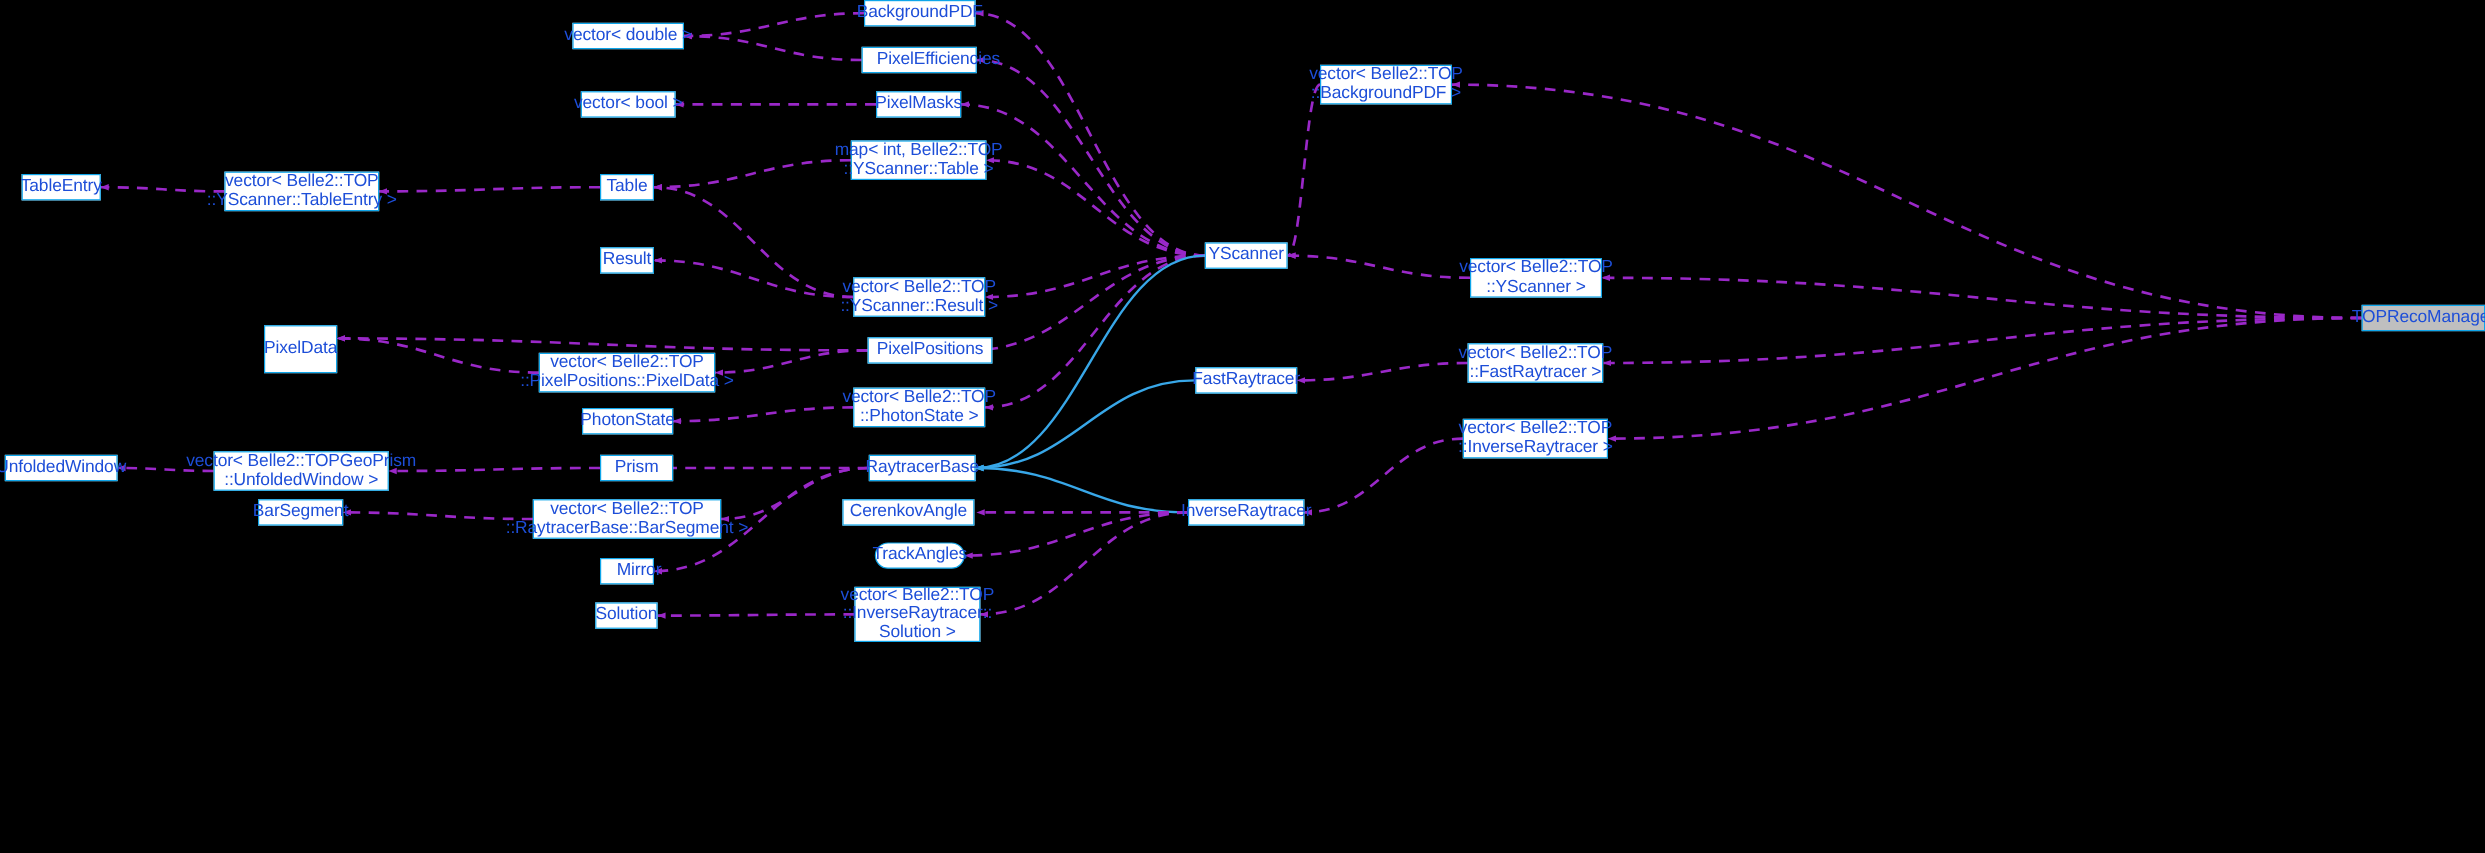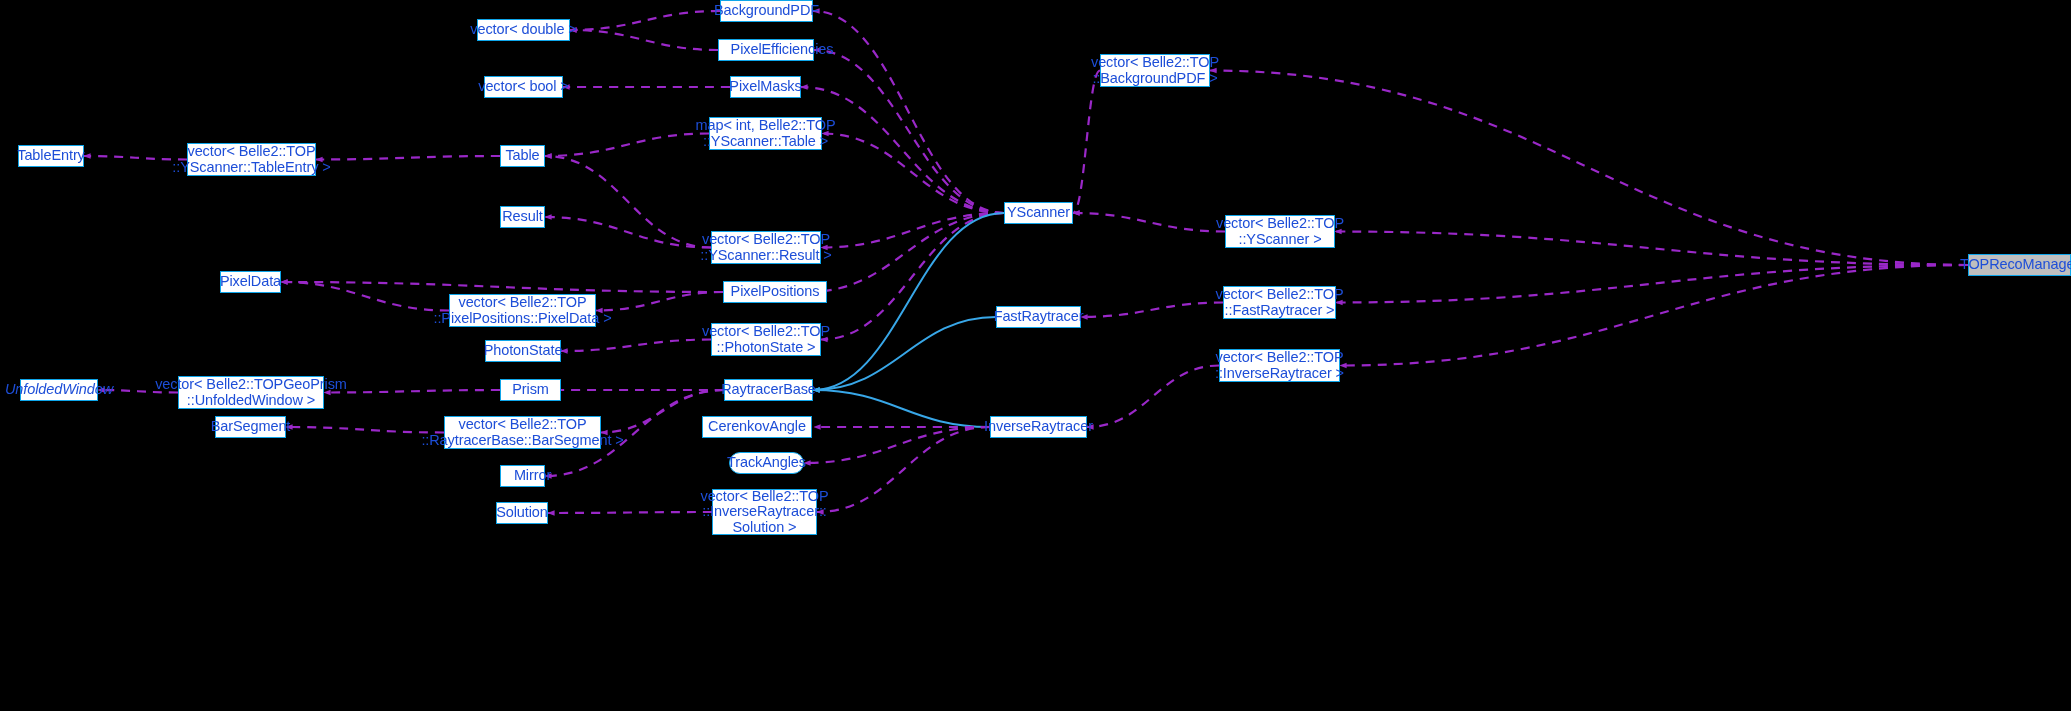--- a/index.html
+++ b/index.html
@@ -95,24 +95,24 @@
       <path d="M 1223 302.5 C 1159.1 302.5, 1144.9 317, 1081 317" fill="none" stroke="#9a28c8" stroke-width="2.2" stroke-dasharray="9,7" marker-end="url(#arrow-usage)"></path>
       <path d="M 1219 365.5 C 1159.6 365.5, 1146.4 427, 1087 427" fill="none" stroke="#9a28c8" stroke-width="2.2" stroke-dasharray="9,7" marker-end="url(#arrow-usage)"></path>
       <path d="M 1968 265 C 1626.9 265, 1551.1 70.5, 1210 70.5" fill="none" stroke="#9a28c8" stroke-width="2.2" stroke-dasharray="9,7" marker-end="url(#arrow-usage)"></path>
       <path d="M 1968 265 C 1683.15 265, 1619.85 231.5, 1335 231.5" fill="none" stroke="#9a28c8" stroke-width="2.2" stroke-dasharray="9,7" marker-end="url(#arrow-usage)"></path>
       <path d="M 1968 265 C 1683.6 265, 1620.4 302.5, 1336 302.5" fill="none" stroke="#9a28c8" stroke-width="2.2" stroke-dasharray="9,7" marker-end="url(#arrow-usage)"></path>
       <path d="M 1968 265 C 1685.4 265, 1622.6 365.5, 1340 365.5" fill="none" stroke="#9a28c8" stroke-width="2.2" stroke-dasharray="9,7" marker-end="url(#arrow-usage)"></path>
     </svg>
 <div class="node" style="left: 18px; top: 145px; width: 66px; height: 22px;">TableEntry</div>
     <div class="node" style="left: 187px; top: 143px; width: 129px; height: 33px;">vector&lt; Belle2::TOP
 ::YScanner::TableEntry &gt;</div>
-    <div class="node" style="left: 20px; top: 379px; width: 78px; height: 22px; font-style: italic;">UnfoldedWindow</div>
+    <div class="node" style="left: 4px; top: 379px; width: 94px; height: 22px;">UnfoldedWindow</div>
     <div class="node" style="left: 178px; top: 376px; width: 146px; height: 33px;">vector&lt; Belle2::TOPGeoPrism
 ::UnfoldedWindow &gt;</div>
-    <div class="node" style="left: 220px; top: 271px; width: 61px; height: 22px;">PixelData</div>
+    <div class="node" style="left: 220px; top: 271px; width: 61px; height: 40px;">PixelData</div>
     <div class="node" style="left: 215px; top: 416px; width: 71px; height: 22px;">BarSegment</div>
     <div class="node" style="left: 477px; top: 19px; width: 93px; height: 22px;">vector&lt; double &gt;</div>
     <div class="node" style="left: 484px; top: 76px; width: 79px; height: 22px;">vector&lt; bool &gt;</div>
     <div class="node" style="left: 500px; top: 145px; width: 45px; height: 22px;">Table</div>
     <div class="node" style="left: 500px; top: 206px; width: 45px; height: 22px;">Result</div>
     <div class="node" style="left: 485px; top: 340px; width: 76px; height: 22px;">PhotonState</div>
     <div class="node" style="left: 500px; top: 379px; width: 61px; height: 22px;">Prism</div>
     <div class="node" style="left: 500px; top: 465px; width: 45px; height: 22px; padding-left: 20px;">Mirror</div>
     <div class="node" style="left: 496px; top: 502px; width: 52px; height: 22px;">Solution</div>
     <div class="node" style="left: 449px; top: 294px; width: 147px; height: 33px;">vector&lt; Belle2::TOP

